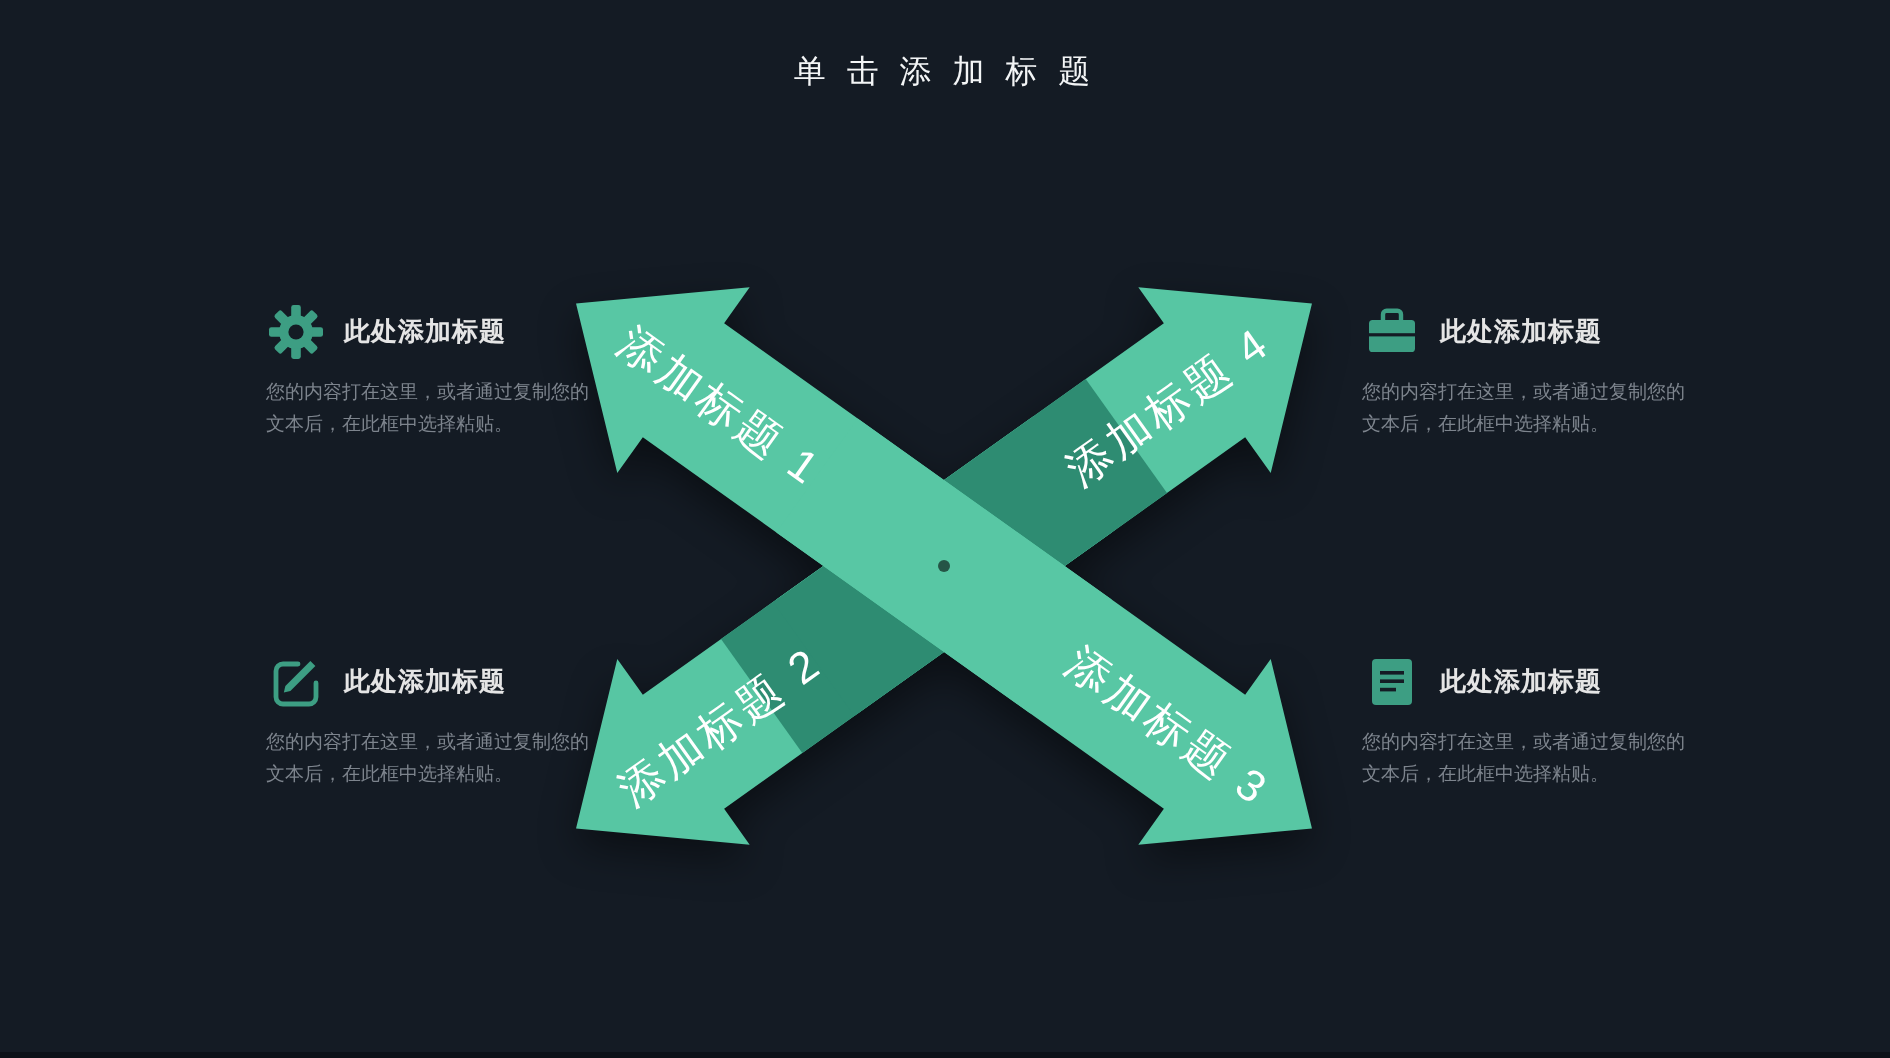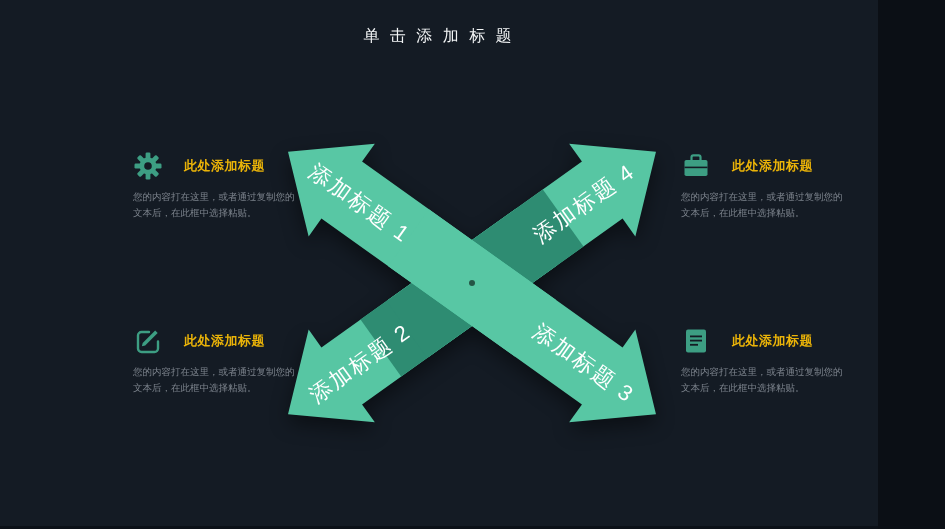--- a/index.html
+++ b/index.html
@@ -1,18 +1,18 @@
 <!DOCTYPE html>
 <html><head>
 <meta charset="utf-8">
 <style>
   html,body{margin:0;padding:0;background:#0b0f15;}
   .stage{
     position:relative;
-    width:878px;height:529px;
+    width:945px;height:529px;
     background:#141B24;
     overflow:hidden;
     font-family:"Liberation Sans","DejaVu Sans",sans-serif;
   }
   .page-title{
     position:absolute;top:26px;left:0;width:100%;
     text-align:center;
     color:#F3F5F6;
     font-size:16px;
     letter-spacing:3px;
@@ -24,24 +24,24 @@
   .arrow-label{
     fill:#FFFFFF;
     font-size:22px;
     letter-spacing:2px;
     font-family:"Liberation Sans","DejaVu Sans",sans-serif;
   }
   .block{position:absolute;width:172px;}
   .block-head{display:flex;align-items:center;gap:9px;height:32px;}
   .block-head .icon{width:30px;height:30px;flex:0 0 30px;}
   .block-heading{
-    margin:12px;
+    margin:0;
     font-size:13px;
     font-weight:bold;
-    color:#eab308;
+    color:#e5e5e5;
     letter-spacing:0.5px;
   }
   .block-body{
     margin:7px 0 0;
     width:164px;
     font-size:9.5px;
     line-height:1.7;
     color:#7D848D;
   }
   #block-tl{left:133px;top:150px;}

